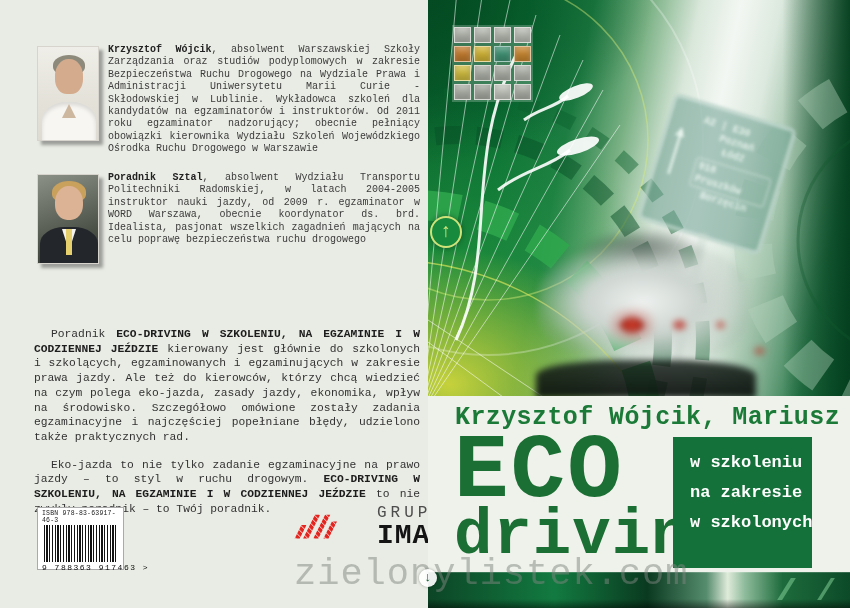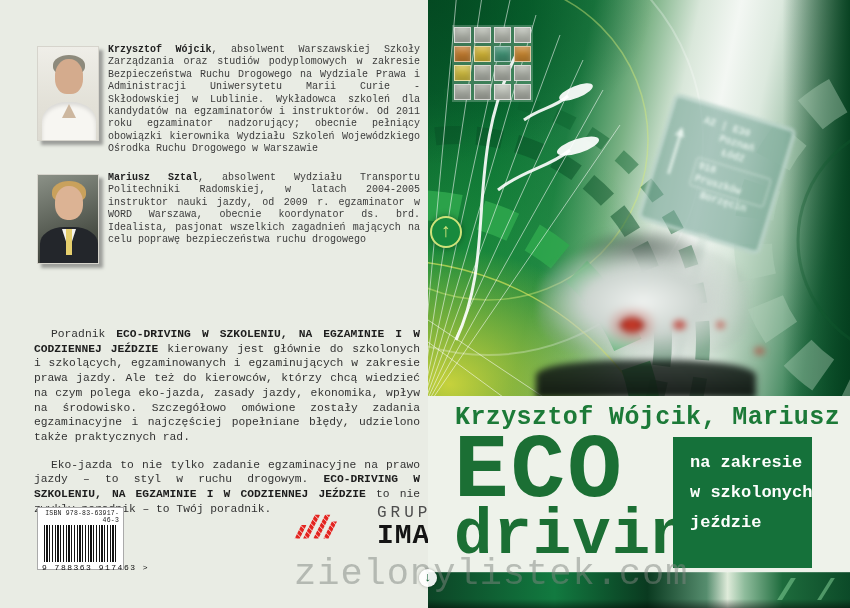--- a/index.html
+++ b/index.html
@@ -29,21 +29,21 @@
   .p2 .shirtv { position:absolute; left:24px; bottom:12px; width:14px; height:22px; background:#f3f2ee; clip-path:polygon(0 0,100% 0,50% 100%); }
   .p2 .tie { position:absolute; left:28px; bottom:8px; width:6px; height:26px; background:#e6cf6d; }
 
   .bio { position:absolute; left:71px; top:0; width:312px; font-size:10px; line-height:12.4px; color:#3b3b3b; text-align:justify; }
   .bio-name { font-weight:bold; color:#222; }
 
   .description { position:absolute; left:34px; top:327px; width:386px; font-size:11.3px; line-height:14.7px; color:#333; text-align:justify; }
   .description p { text-indent:17px; margin-bottom:13px; }
   .description b { color:#1d1d1d; }
 
-  .barcode-box { position:absolute; left:37px; top:507px; width:87px; height:63px; background:#fff; border:1px solid #aaa; padding:2px 4px; text-align:right; }
+  .barcode-box { position:absolute; left:37px; top:507px; width:87px; height:63px; background:#fff; border:1px solid #aaa; padding:2px 4px; text-align:left; }
   .isbn { font-size:6.5px; color:#222; letter-spacing:.2px; }
   .bars { height:37px; margin:1px 2px; background:repeating-linear-gradient(90deg,#121212 0 1px,#fff 1px 2px,#121212 2px 4px,#fff 4px 5px,#121212 5px 6px,#fff 6px 8px,#121212 8px 9px,#fff 9px 11px); }
   .bdigits { font-size:8px; color:#111; letter-spacing:1.5px; white-space:nowrap; }
 
   
   .pub-logo { position:absolute; display:flex; align-items:flex-start; }
   .logo-text { margin-left:8px; line-height:1; position:relative; }
   .logo-grupa { font-size:16px; letter-spacing:4px; font-weight:400; }
   .logo-image { font-size:28px; font-weight:800; letter-spacing:1px; margin-top:1px; }
   .logo-reg { position:absolute; right:-12px; top:-2px; font-size:8px; }
@@ -131,21 +131,21 @@
     </div>
 
     <div class="author-block ab2">
       <div class="photo p2">
         <div class="hair"></div>
         <div class="head"></div>
         <div class="suit"></div>
         <div class="shirtv"></div>
         <div class="tie"></div>
       </div>
-      <p class="bio"><span class="bio-name">Mariusz Sztal</span><span>, absolwent Wydziału Transportu Politechniki Radomskiej, w latach 2004-2005 instruktor nauki jazdy, od 2009 r. egzaminator w WORD Warszawa, obecnie koordynator ds. brd. Idealista, pasjonat wszelkich zagadnień mających na celu poprawę bezpieczeństwa ruchu drogowego</span></p>
+      <p class="bio"><span class="bio-name">Poradnik Sztal</span><span>, absolwent Wydziału Transportu Politechniki Radomskiej, w latach 2004-2005 instruktor nauki jazdy, od 2009 r. egzaminator w WORD Warszawa, obecnie koordynator ds. brd. Idealista, pasjonat wszelkich zagadnień mających na celu poprawę bezpieczeństwa ruchu drogowego</span></p>
     </div>
 
     <div class="description">
       <p><span>Poradnik </span><b>ECO-DRIVING W SZKOLENIU, NA EGZAMINIE I W CODZIENNEJ JEŹDZIE</b><span> kierowany jest głównie do szkolonych i szkolących, egzaminowanych i egzaminujących w zakresie prawa jazdy. Ale też do kierowców, którzy chcą wiedzieć na czym polega eko-jazda, zasady jazdy, ekonomika, wpływ na środowisko. Szczegółowo omówione zostały zadania egzaminacyjne i najczęściej popełniane błędy, udzielono także praktycznych rad.</span></p>
       <p><span>Eko-jazda to nie tylko zadanie egzaminacyjne na prawo jazdy – to styl w ruchu drogowym. </span><b>ECO-DRIVING W SZKOLENIU, NA EGZAMINIE I W CODZIENNEJ JEŹDZIE</b><span> to nie zwykły poradnik – to Twój poradnik.</span></p>
     </div>
 
     <div class="barcode-box">
       <div class="isbn">ISBN 978-83-63917-46-3</div>
       <div class="bars"></div>
@@ -250,23 +250,23 @@
 
       <div class="eco-badge">↑</div>
 
     </div>
 
     <div class="front-title">
       <div class="authors-line">Krzysztof Wójcik, Mariusz Sztal</div>
       <div class="title-eco">ECO</div>
       <div class="title-driving">driving</div>
       <div class="subtitle-box">
+        <div>w szkoleniu</div>
         <div>na zakresie</div>
         <div>w szkolonych</div>
-        <div>jeździe</div>
       </div>
     </div>
 
     <div class="front-band">
       <div class="band-tick bt1"></div>
       <div class="band-tick bt2"></div>
     </div>
   </div>
 
   <div class="watermark">zielonylistek.com</div>

